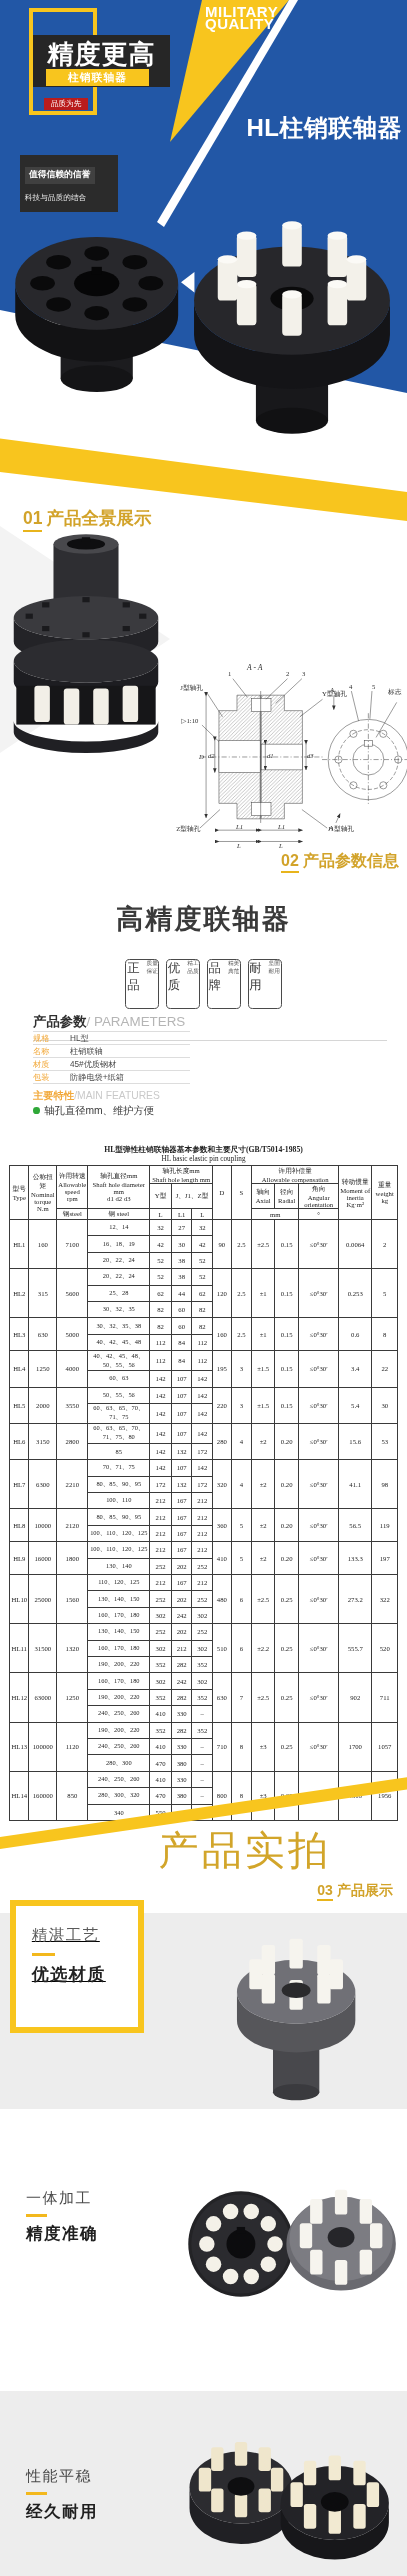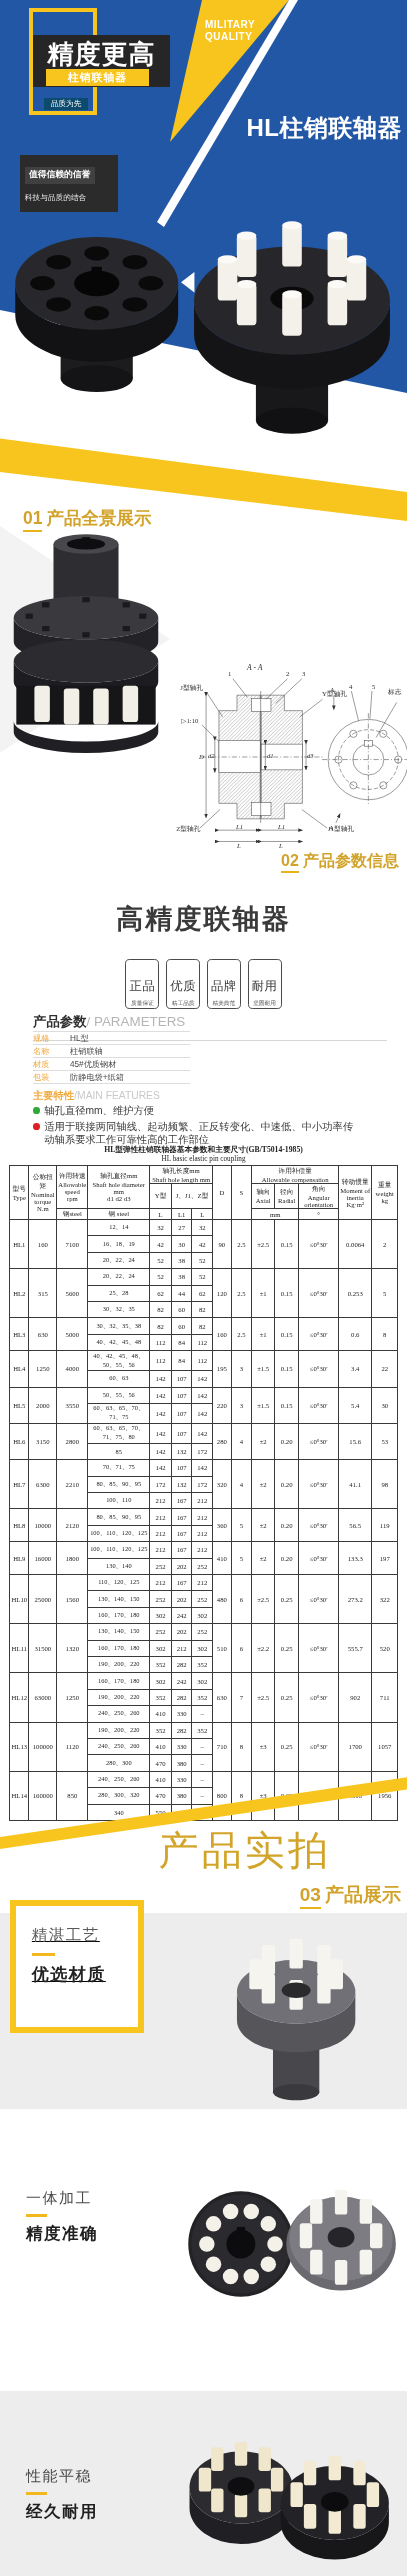--- a/index.html
+++ b/index.html
@@ -6,48 +6,48 @@
   #page{position:relative;width:407px;height:2581px;background:#fff;overflow:hidden;
         font-family:"Liberation Sans","DejaVu Sans",sans-serif;margin:0 auto;}
   .abs{position:absolute;}
   
   .hero-blue{position:absolute;top:0;left:0;width:407px;height:520px;background:#2257a6;
              clip-path:polygon(0 0,407px 0,407px 393px,0 310px);}
   .ribbon{position:absolute;top:0;left:0;width:407px;height:165px;background:#f8c51e;
           clip-path:polygon(202px 0,289px 0,170px 142px);}
   .ribbon-line{position:absolute;top:0;left:0;width:407px;height:237px;background:#fff;
           clip-path:polygon(289px 0,298px 0,164px 227px,157px 222px);}
-  .ribbon-text{position:absolute;top:6.2px;left:205px;color:#fff;font-size:10px;font-weight:bold;
-          line-height:12px;letter-spacing:0.5px;margin-top:13px;}
+  .ribbon-text{position:absolute;top:6.2px;left:205px;color:#fff;font-size:15px;font-weight:bold;
+          line-height:12px;letter-spacing:0.5px;}
   .yellow-frame{position:absolute;top:7.7px;left:29px;width:60px;height:99px;border:4.1px solid #f8c51e;}
   .slogan-box{position:absolute;top:35px;left:33px;width:137px;height:52px;background:#262626;
           color:#fff;font-size:26px;font-weight:bold;text-align:center;line-height:38px;letter-spacing:1px;}
   .slogan-sub{position:absolute;top:69px;left:46px;width:103px;height:16.5px;background:#f8c51e;
           color:#fff;font-size:10.8px;font-weight:bold;text-align:center;line-height:16.5px;letter-spacing:1px;}
-  .quality-first{position:absolute;top:98px;left:44px;width:44px;height:12.4px;background:#0c4a6e;
+  .quality-first{position:absolute;top:98px;left:44px;width:44px;height:12.4px;background:#b91c1c;
           color:#fff;font-size:7.7px;text-align:center;line-height:12.4px;}
   .hl-title{position:absolute;top:112px;left:196px;width:206px;color:#fff;font-size:24px;
           font-weight:bold;text-align:right;letter-spacing:0.5px;}
   .trust-box{position:absolute;top:155px;left:19.6px;width:98px;height:57px;background:#2b2b2b;}
   .trust-badge{position:absolute;top:12.4px;left:5.2px;background:#404040;color:#fff;font-size:8.8px;
           font-weight:bold;padding:2.1px 4.1px;}
   .trust-sub{position:absolute;top:38px;left:5.2px;color:#e8e8e8;font-size:7.7px;}
   .stripe{position:absolute;left:0;width:407px;background:#f8c51e;pointer-events:none;z-index:5;}
   .stripe1{top:435px;height:90px;clip-path:polygon(0 3.6px,0 37px,407px 86px,407px 57px);}
   .stripe2{top:1771px;height:82px;clip-path:polygon(407px 6.2px,407px 18.5px,0 78px,0 66px);}
   .deco-tri{position:absolute;background:#f3f3f3;}
   
   .sec-title{position:absolute;color:#d2a32a;font-weight:bold;}
   .num-underline{display:inline-block;border-bottom:2.1px solid #e8b41c;padding-bottom:1px;margin-right:4.1px;}
   
   .big-title{position:absolute;top:901px;left:0;width:407px;text-align:center;color:#3a3a3a;
           font-size:27px;font-weight:bold;letter-spacing:2.1px;}
   .badges{position:absolute;top:959px;left:0;width:407px;display:flex;justify-content:center;gap:6.7px;}
   .badge{width:32px;height:48px;border:1px solid #4a4a4a;border-radius:4.6px;text-align:center;
-          color:#3a3a3a;display:flex;flex-direction:column;justify-content:flex-end;gap:5.2px;}
+          color:#3a3a3a;display:flex;flex-direction:row;justify-content:space-between;gap:5.2px;}
   .badge .b-big{font-size:12.4px;letter-spacing:0.5px;}
   .badge .b-small{font-size:5.7px;color:#555;}
   .divider{position:absolute;top:1040px;left:33px;width:354px;height:0.5px;background:#d6d6d6;}
   
   .param-head{position:absolute;top:1013px;left:33px;font-size:13.4px;color:#2f2f2f;font-weight:bold;}
   .param-head .en{color:#b5b5b5;font-weight:normal;}
   .param-rows{position:absolute;top:1031px;left:33px;width:157px;border-top:0.5px solid #ddd;}
   .param-row{display:flex;border-bottom:0.5px solid #ddd;height:12px;align-items:flex-end;font-size:8.2px;}
   .param-row .pl{width:37px;color:#f2a93b;}
   .param-row .pv{color:#4a4a4a;}
@@ -66,21 +66,21 @@
   .spec{position:absolute;top:1165px;left:9.3px;border-collapse:collapse;table-layout:fixed;width:387px;
           font-family:"Liberation Serif",serif;font-size:6.7px;color:#1d1d1d;}
   .spec th,.spec td{border:0.5px solid #3a3a3a;text-align:center;vertical-align:middle;
           padding:0.5px 1px;font-weight:normal;white-space:pre-line;}
   .spec{border:1px solid #222;}
   .spec td{height:14.4px;}
   .spec .bore{font-size:6.4px;}
   
   .gold-big{position:absolute;top:1823px;left:0;width:331px;text-align:right;color:#d2a52a;
           font-size:40px;font-weight:normal;letter-spacing:3.1px;z-index:6;}
-  .sec03{position:absolute;top:1882px;right:6px;color:#d2a32a;font-size:19px;font-weight:bold;z-index:6;}
+  .sec03{position:absolute;top:1882px;right:14px;color:#d2a32a;font-size:14px;font-weight:bold;z-index:6;}
   .gray-band{position:absolute;left:0;width:407px;background:#ededed;}
   .band1{top:1913px;height:196px;}
   .band3{top:2391px;height:190px;}
   .yellow-box{position:absolute;top:1900px;left:10.3px;width:122px;height:121px;border:6.2px solid #f8c51e;
           background:#fff;z-index:2;}
   .blk-text{position:relative;padding:18.5px 0 0 15.5px;text-decoration:underline;}
   .blk-text .l1{font-size:15.5px;color:#5a5a5a;letter-spacing:1.5px;}
   .blk-text .bar{width:23px;height:3.1px;background:#f3b81d;margin:7.2px 0;}
   .blk-text .l2{font-size:17px;color:#222;font-weight:bold;letter-spacing:1.5px;}
   .blk-text2{position:absolute;left:26px;z-index:2;}
@@ -328,23 +328,20 @@
       <span class="pl">包装</span>
       <span class="pv">防静电袋+纸箱</span>
     </div>
   </div>
 
   <div class="feat-head">
     <span>主要特性</span><span class="en">/MAIN FEATURES</span>
   </div>
   <div class="feat feat1">
     <span class="dot" style="background:#2fa838;"></span><span>轴孔直径mm、维护方便</span>
-  </div>
-  <div class="feat feat2">
-    <span class="dot" style="background:#e02020;"></span><span>适用于联接两同轴线、起动频繁、正反转变化、中速低、中小功率传动轴系要求工作可靠性高的工作部位</span>
   </div>
 
   <div class="tbl-cap1">HL型弹性柱销联轴器基本参数和主要尺寸(GB/T5014-1985)</div>
   <div class="tbl-cap2">HL basic elastic pin coupling</div>
   <table class="spec">
     <colgroup>
       <col style="width:19px">
         <col style="width:28px">
         <col style="width:31px">
         <col style="width:62px">

